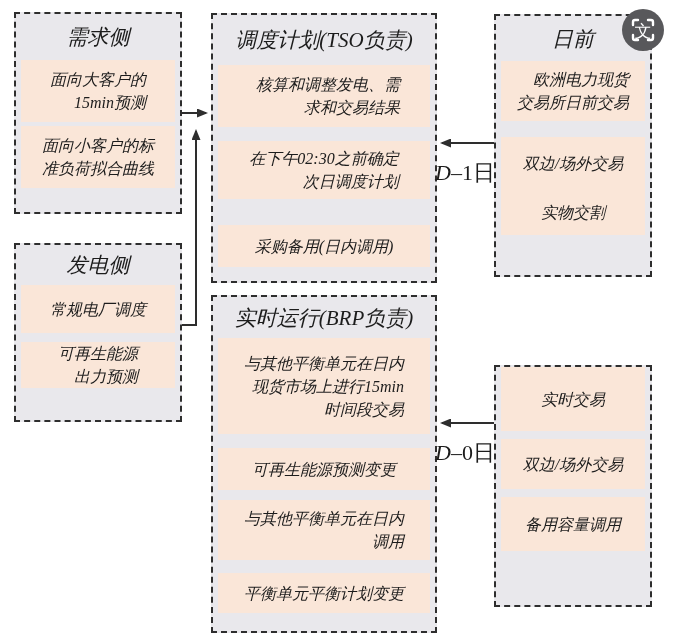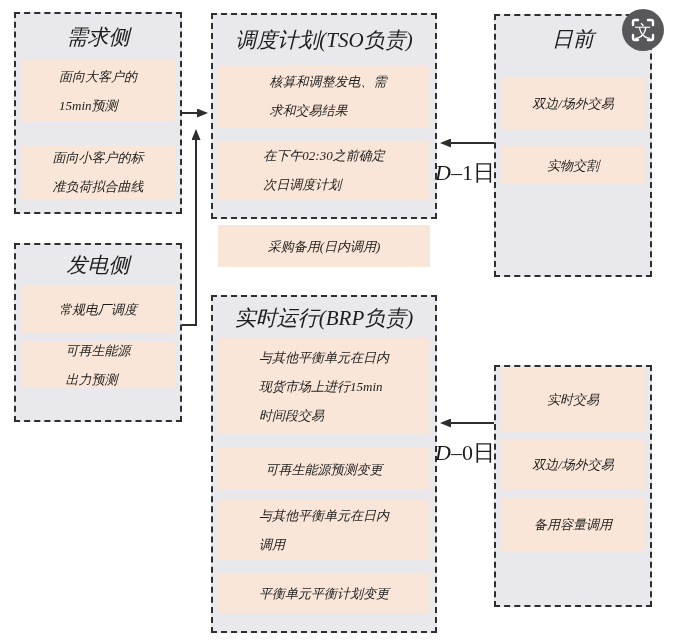--- a/index.html
+++ b/index.html
@@ -27,30 +27,30 @@
     justify-content: center;
     font-size: 21px;
     flex: none;
   }
   .item {
     background: var(--item-bg, #fae6d8);
     margin: 0 5px;
     display: flex;
     align-items: center;
     justify-content: center;
-    text-align: left;
-    font-size: 13px;
-    line-height: 29px;
+    text-align: right;
+    font-size: 16px;
+    line-height: 23px;
     white-space: pre-line;
     flex: none;
   }
   
   #demand     { left:14px;  top:12px;  width:168px; height:202px; }
   #generation { left:14px;  top:243px; width:168px; height:179px; }
-  #tso        { left:211px; top:13px;  width:226px; height:206px; }
+  #tso        { left:211px; top:13px;  width:226px; height:270px; }
   #brp        { left:211px; top:295px; width:226px; height:338px; }
   #dayahead   { left:494px; top:14px;  width:158px; height:263px; }
   #intraday   { left:494px; top:365px; width:158px; height:242px; }
 
   #arrows {
     position: absolute; left:0; top:0; width:678px; height:640px;
     pointer-events: none;
   }
   .arrow-label {
     position: absolute;
@@ -84,21 +84,21 @@
     <line x1="182" y1="113" x2="206" y2="113" stroke="#2e2e2e" stroke-width="2" marker-end="url(#ah)"></line>
     <path d="M182,325 L196,325 L196,131" fill="none" stroke="#2e2e2e" stroke-width="2" marker-end="url(#ah)"></path>
     <line x1="494" y1="143" x2="442" y2="143" stroke="#2e2e2e" stroke-width="2" marker-end="url(#ah)"></line>
     <line x1="494" y1="423" x2="442" y2="423" stroke="#2e2e2e" stroke-width="2" marker-end="url(#ah)"></line>
   </svg>
 
   <div class="box" id="demand">
     <div class="box-header" style="height:46px;">需求侧</div>
     <div class="item" style="height:62px;">面向大客户的
 15min预测</div>
-    <div class="item" style="height:54px; margin-top:23px;">面向小客户的标
+    <div class="item" style="height:62px; margin-top:4px;">面向小客户的标
 准负荷拟合曲线</div>
   </div>
 
   <div class="box" id="generation">
     <div class="box-header" style="height:40px;">发电侧</div>
     <div class="item" style="height:48px;">常规电厂调度</div>
     <div class="item" style="height:46px; margin-top:9px;">可再生能源
 出力预测</div>
   </div>
 
@@ -117,22 +117,24 @@
 现货市场上进行15min
 时间段交易</div>
     <div class="item" style="height:42px; margin-top:14px;">可再生能源预测变更</div>
     <div class="item" style="height:60px; margin-top:10px;">与其他平衡单元在日内
 调用</div>
     <div class="item" style="height:40px; margin-top:13px;">平衡单元平衡计划变更</div>
   </div>
 
   <div class="box" id="dayahead">
     <div class="box-header" style="height:45px;">日前</div>
+    <div class="item" style="height:60px;">欧洲电力现货
+交易所日前交易</div>
     <div class="item" style="height:52px; margin-top:16px;">双边/场外交易</div>
-    <div class="item" style="height:38px; margin-top:17px;">实物交割</div>
+    <div class="item" style="height:46px; ">实物交割</div>
   </div>
 
   <div class="box" id="intraday">
     <div class="item" style="height:64px;">实时交易</div>
     <div class="item" style="height:50px; margin-top:8px;">双边/场外交易</div>
     <div class="item" style="height:54px; margin-top:8px;">备用容量调用</div>
   </div>
 
   <div class="arrow-label" id="label-d1">
     <span class="var">D</span><span>–1日</span>

